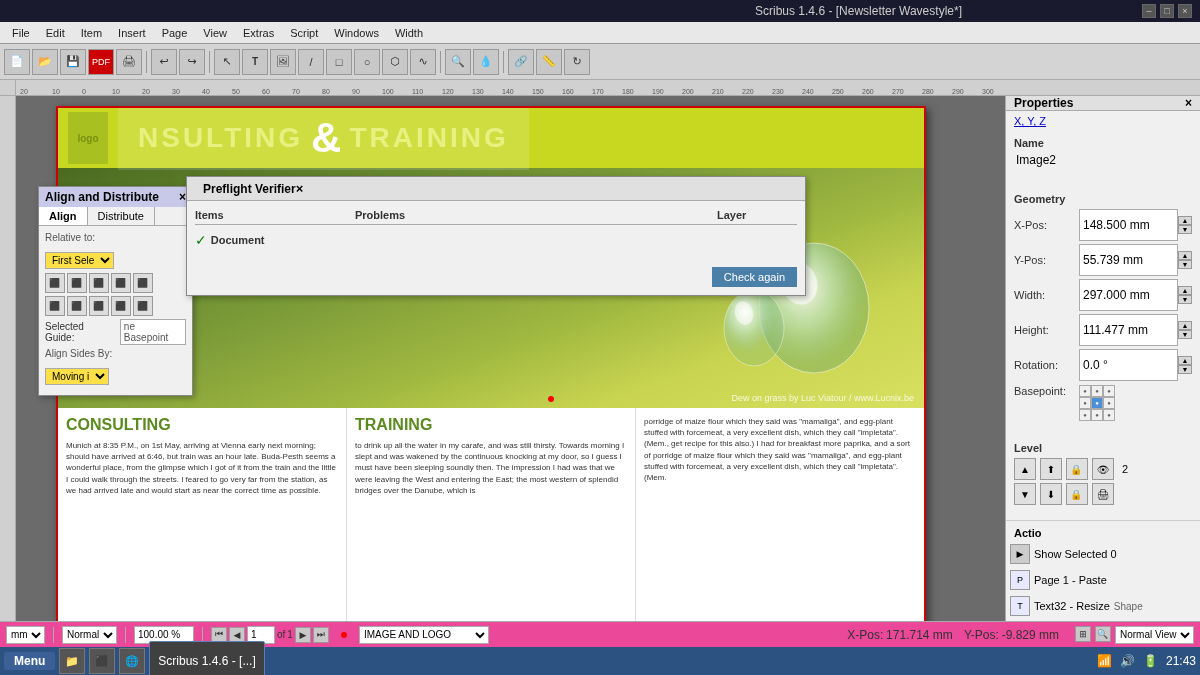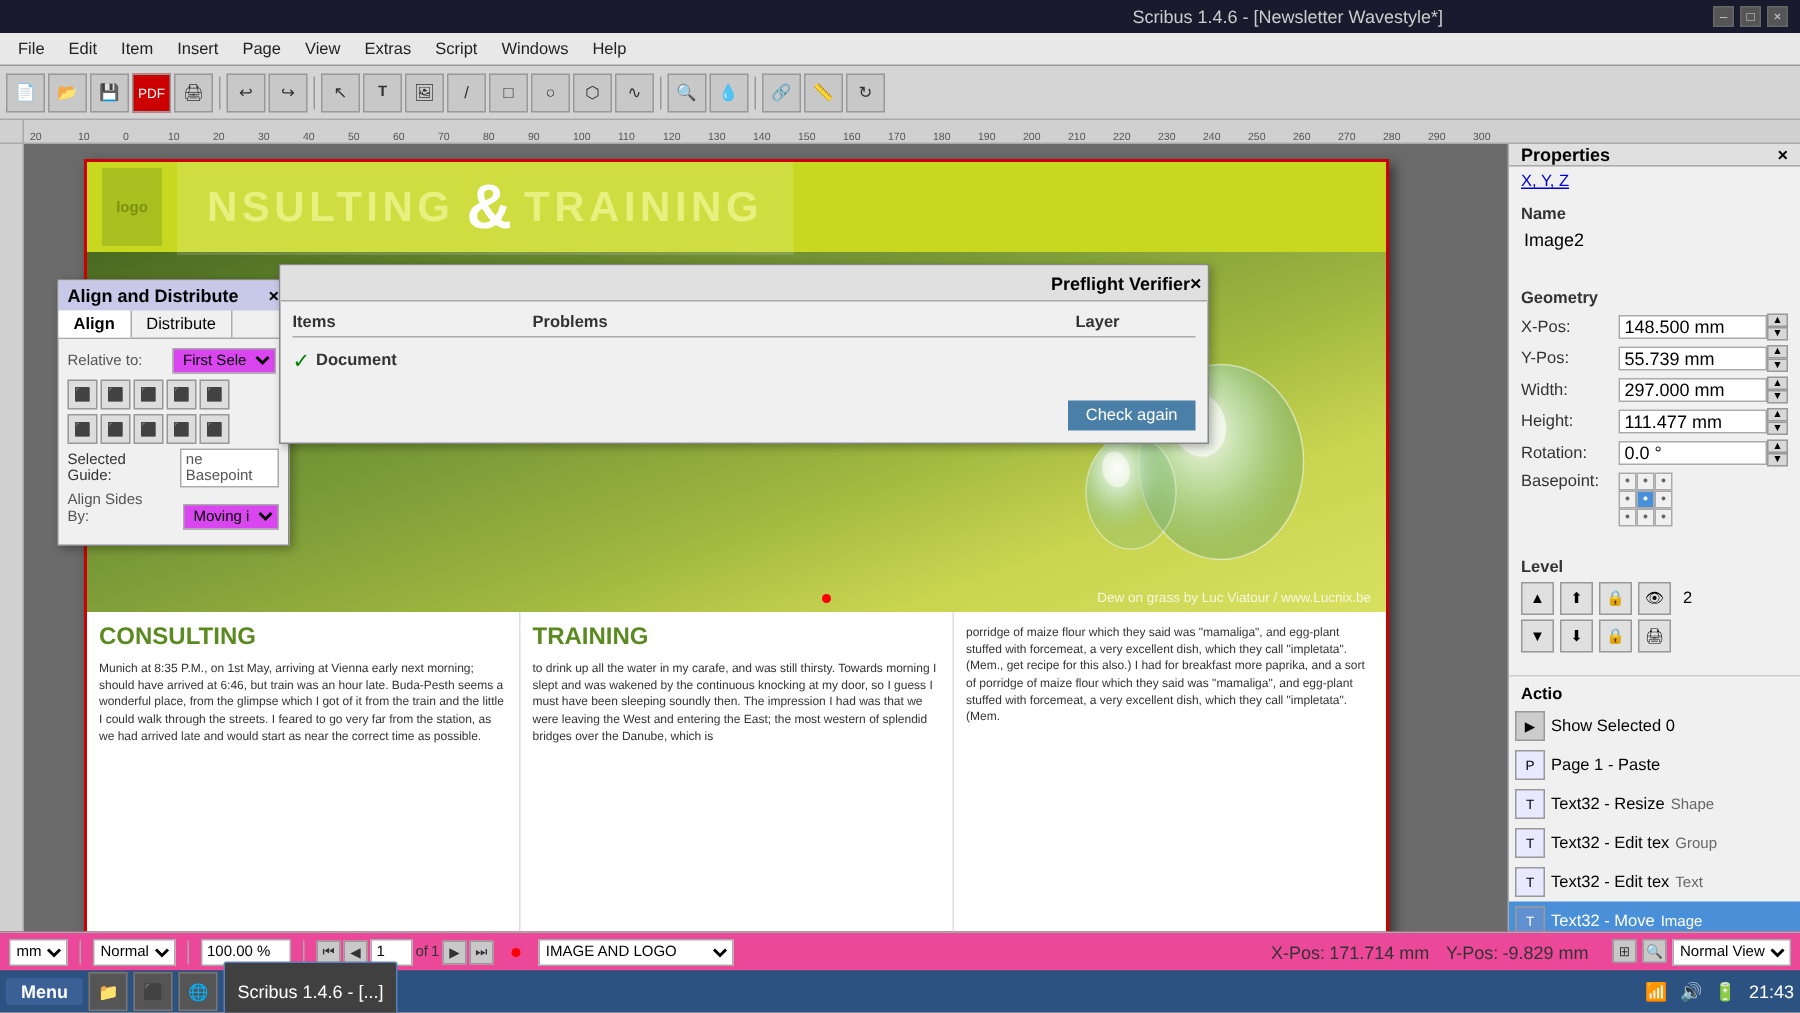--- a/index.html
+++ b/index.html
@@ -31,21 +31,21 @@
     .canvas-scroll { flex: 1; background: #6b6b6b; overflow: hidden; position: relative; }
 
     
     .props-panel { width: 195px; background: #f0f0f0; border-left: 1px solid #aaa; display: flex; flex-direction: column; overflow: hidden; }
     .props-title { height: 28px; background: #e0e0e0; border-bottom: 1px solid #aaa; display: flex; align-items: center; justify-content: space-between; padding: 0 8px; font-weight: bold; font-size: 12px; }
     .props-section { padding: 6px 8px; }
     .props-label { font-size: 11px; color: #333; font-weight: bold; margin-bottom: 4px; }
     .props-name { font-size: 12px; color: #000; margin-bottom: 6px; padding-left: 2px; }
     .props-row { display: flex; align-items: center; margin-bottom: 3px; }
     .props-key { width: 65px; font-size: 11px; color: #333; }
-    .props-input { flex: 1; height: 16px; border: 1px solid #aaa; background: white; padding: 0 3px; font-size: 11px; display: flex; align-items: center; }
+    .props-input { flex: 1; height: 32px; border: 1px solid #aaa; background: white; padding: 0 3px; font-size: 11px; display: flex; align-items: center; }
     .props-spin { display: flex; flex-direction: column; }
     .spin-btn { width: 14px; height: 9px; background: #d8d8d8; border: 1px solid #999; font-size: 7px; display: flex; align-items: center; justify-content: center; cursor: pointer; }
     .divider { height: 1px; background: #ccc; margin: 4px 0; }
 
     
     .level-section { padding: 4px 8px; }
     .level-row { display: flex; align-items: center; gap: 4px; margin-bottom: 3px; }
     .level-btn { width: 22px; height: 22px; background: #e0e0e0; border: 1px solid #999; display: flex; align-items: center; justify-content: center; font-size: 10px; cursor: pointer; }
     .level-num { font-size: 11px; margin-left: 4px; }
 
@@ -63,31 +63,31 @@
 
     
     .align-panel { position: absolute; top: 90px; left: 22px; width: 155px; background: #f0f0f0; border: 1px solid #888; z-index: 50; box-shadow: 2px 2px 6px rgba(0,0,0,0.3); }
     .align-title { background: #c8c8e8; padding: 3px 6px; display: flex; justify-content: space-between; align-items: center; font-size: 11px; font-weight: bold; }
     .align-close { cursor: pointer; font-size: 12px; }
     .align-tabs { display: flex; border-bottom: 1px solid #aaa; }
     .align-tab { padding: 3px 10px; font-size: 11px; cursor: pointer; border-right: 1px solid #aaa; }
     .align-tab.active { background: white; font-weight: bold; }
     .align-body { padding: 6px; }
     .align-section-label { font-size: 10px; color: #555; margin-bottom: 3px; }
-    .align-select-row { display: flex; align-items: flex-end; gap: 20px; margin-bottom: 4px; }
-    .align-select { font-size: 10px; border: 1px solid #aaa; background: #d946ef; padding: 1px 2px; }
+    .align-select-row { display: flex; align-items: flex-start; gap: 6px; margin-bottom: 4px; flex-direction: column; }
+    .align-select { font-size: 10px; border: 1px solid #aaa; background: #fde047; padding: 1px 2px; }
     .align-btns-row { display: flex; gap: 2px; margin-bottom: 3px; }
     .align-btn { width: 20px; height: 20px; background: #ddd; border: 1px solid #999; display: flex; align-items: center; justify-content: center; cursor: pointer; font-size: 9px; }
     .guide-row { display: flex; align-items: center; gap: 4px; margin-bottom: 3px; }
     .guide-label { font-size: 10px; color: #333; }
     .guide-value { font-size: 10px; color: #555; background: white; border: 1px solid #aaa; padding: 1px 3px; }
 
     
     .preflight { position: absolute; top: 80px; left: 170px; width: 620px; background: #f0f0f0; border: 1px solid #888; z-index: 60; box-shadow: 2px 2px 6px rgba(0,0,0,0.3); }
-    .preflight-title { background: #e0e0e0; padding: 4px 4px; display: flex; justify-content: flex-end; align-items: center; font-size: 12px; font-weight: bold; border-bottom: 1px solid #aaa; }
+    .preflight-title { background: #e0e0e0; padding: 4px 16px; display: flex; justify-content: flex-start; align-items: center; font-size: 12px; font-weight: bold; border-bottom: 1px solid #aaa; }
     .preflight-close { cursor: pointer; font-size: 13px; }
     .preflight-body { padding: 8px; }
     .preflight-row { display: flex; align-items: center; gap: 8px; margin-bottom: 8px; }
     .preflight-label { font-size: 11px; }
     .preflight-select { font-size: 11px; border: 1px solid #aaa; background: white; padding: 2px 4px; }
     .preflight-table-header { display: flex; border-bottom: 1px solid #aaa; padding-bottom: 3px; margin-bottom: 4px; }
     .preflight-col { font-size: 11px; font-weight: bold; color: #333; }
     .preflight-col-items { width: 160px; }
     .preflight-col-problems { flex: 1; }
     .preflight-col-layer { width: 80px; }
@@ -149,21 +149,21 @@
 <div class="menu-bar">
   <div class="menu-item">File</div>
   <div class="menu-item">Edit</div>
   <div class="menu-item">Item</div>
   <div class="menu-item">Insert</div>
   <div class="menu-item">Page</div>
   <div class="menu-item">View</div>
   <div class="menu-item">Extras</div>
   <div class="menu-item">Script</div>
   <div class="menu-item">Windows</div>
-  <div class="menu-item">Help</div>
+  <div class="menu-item">Width</div>
 </div>
 
 <div class="toolbar">
   <div class="tb-btn">📄</div>
   <div class="tb-btn">📂</div>
   <div class="tb-btn">💾</div>
   <div class="tb-btn" style="background:#c00;color:white;font-size:9px;">PDF</div>
   <div class="tb-btn">🖨</div>
   <div class="tb-sep"></div>
   <div class="tb-btn">↩</div>

